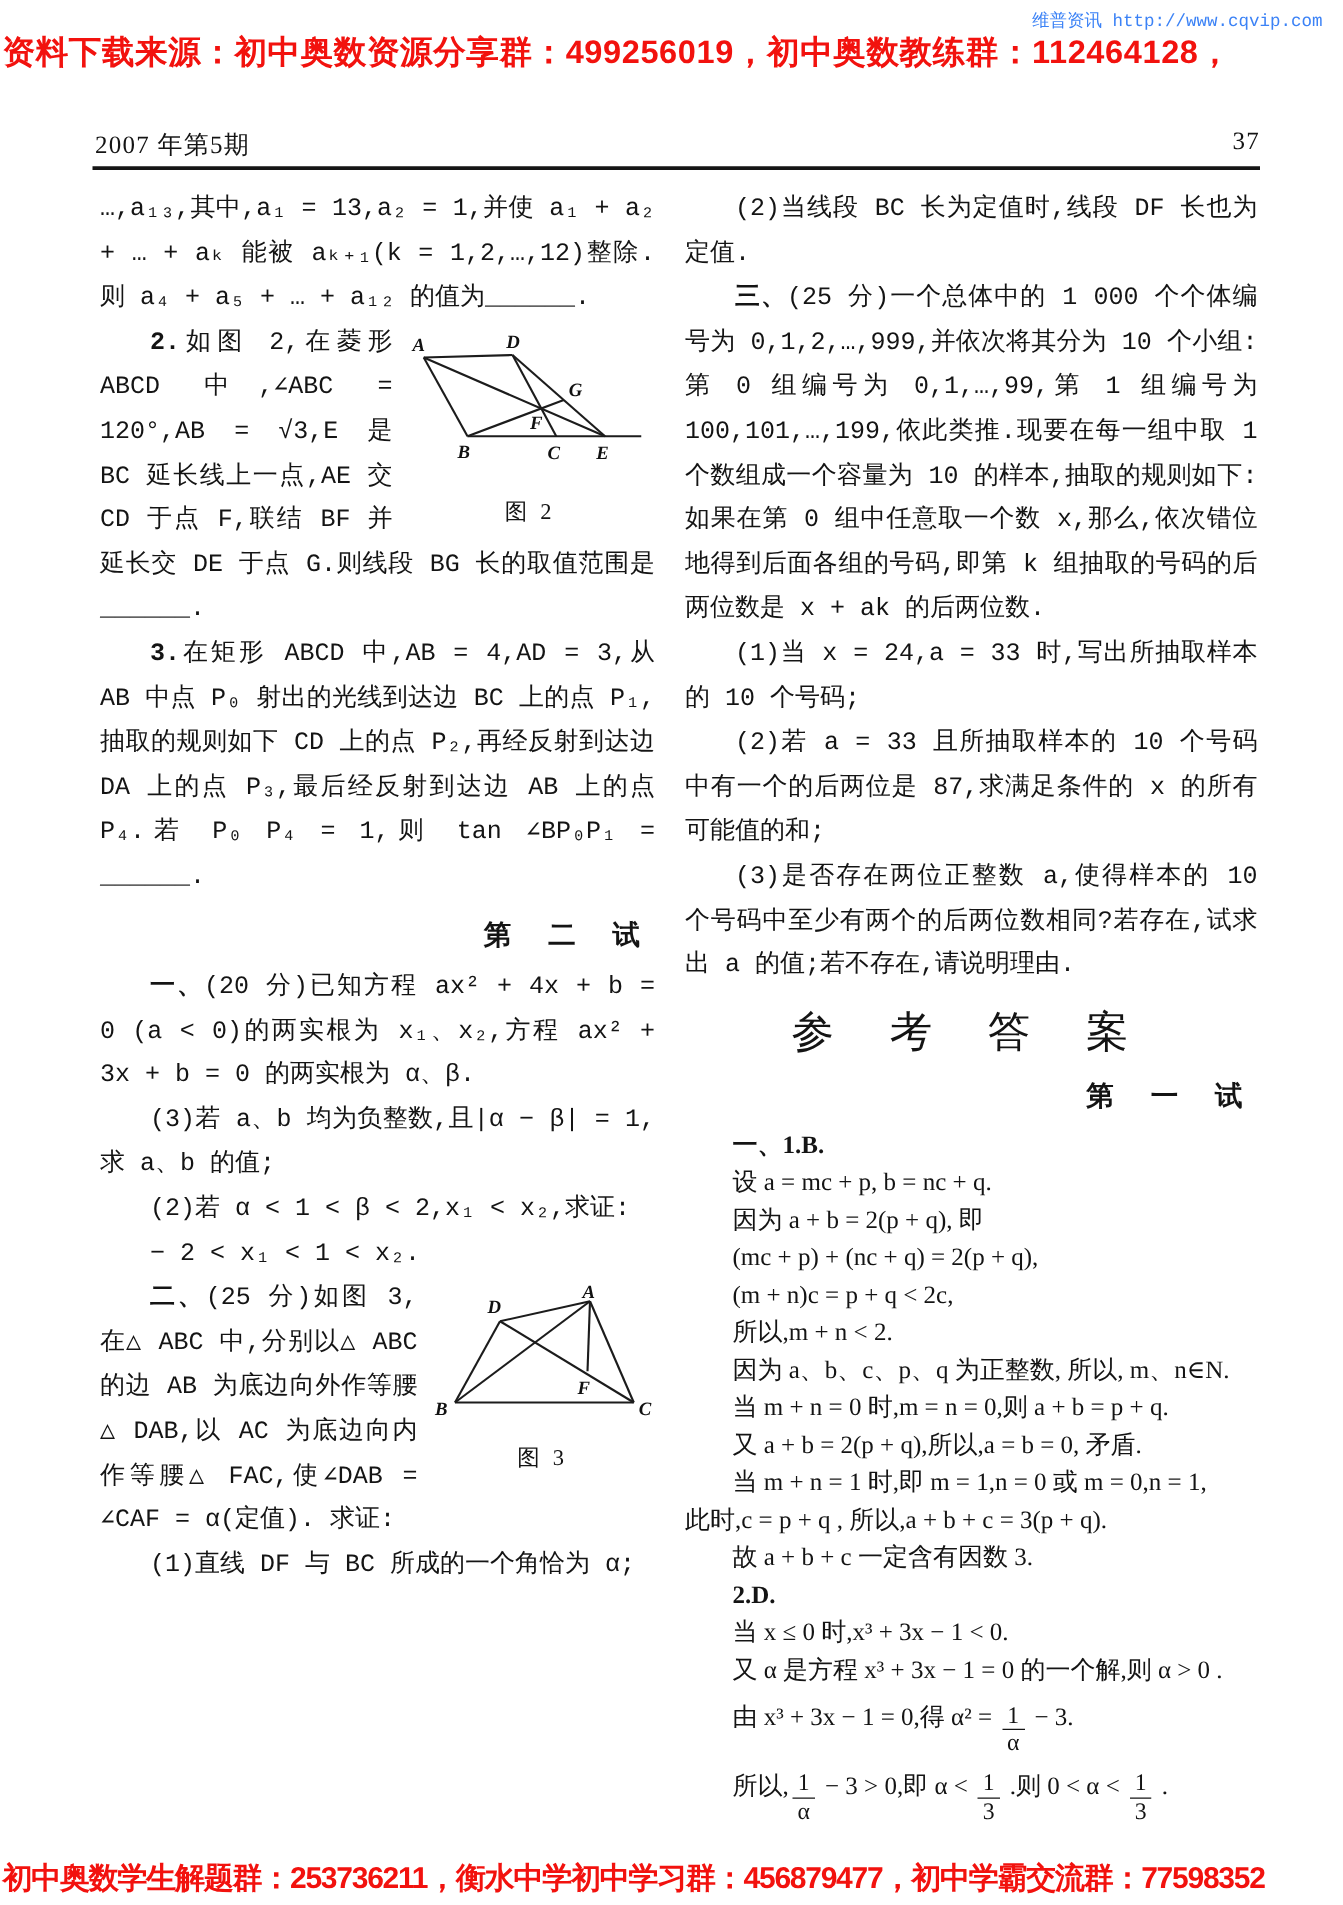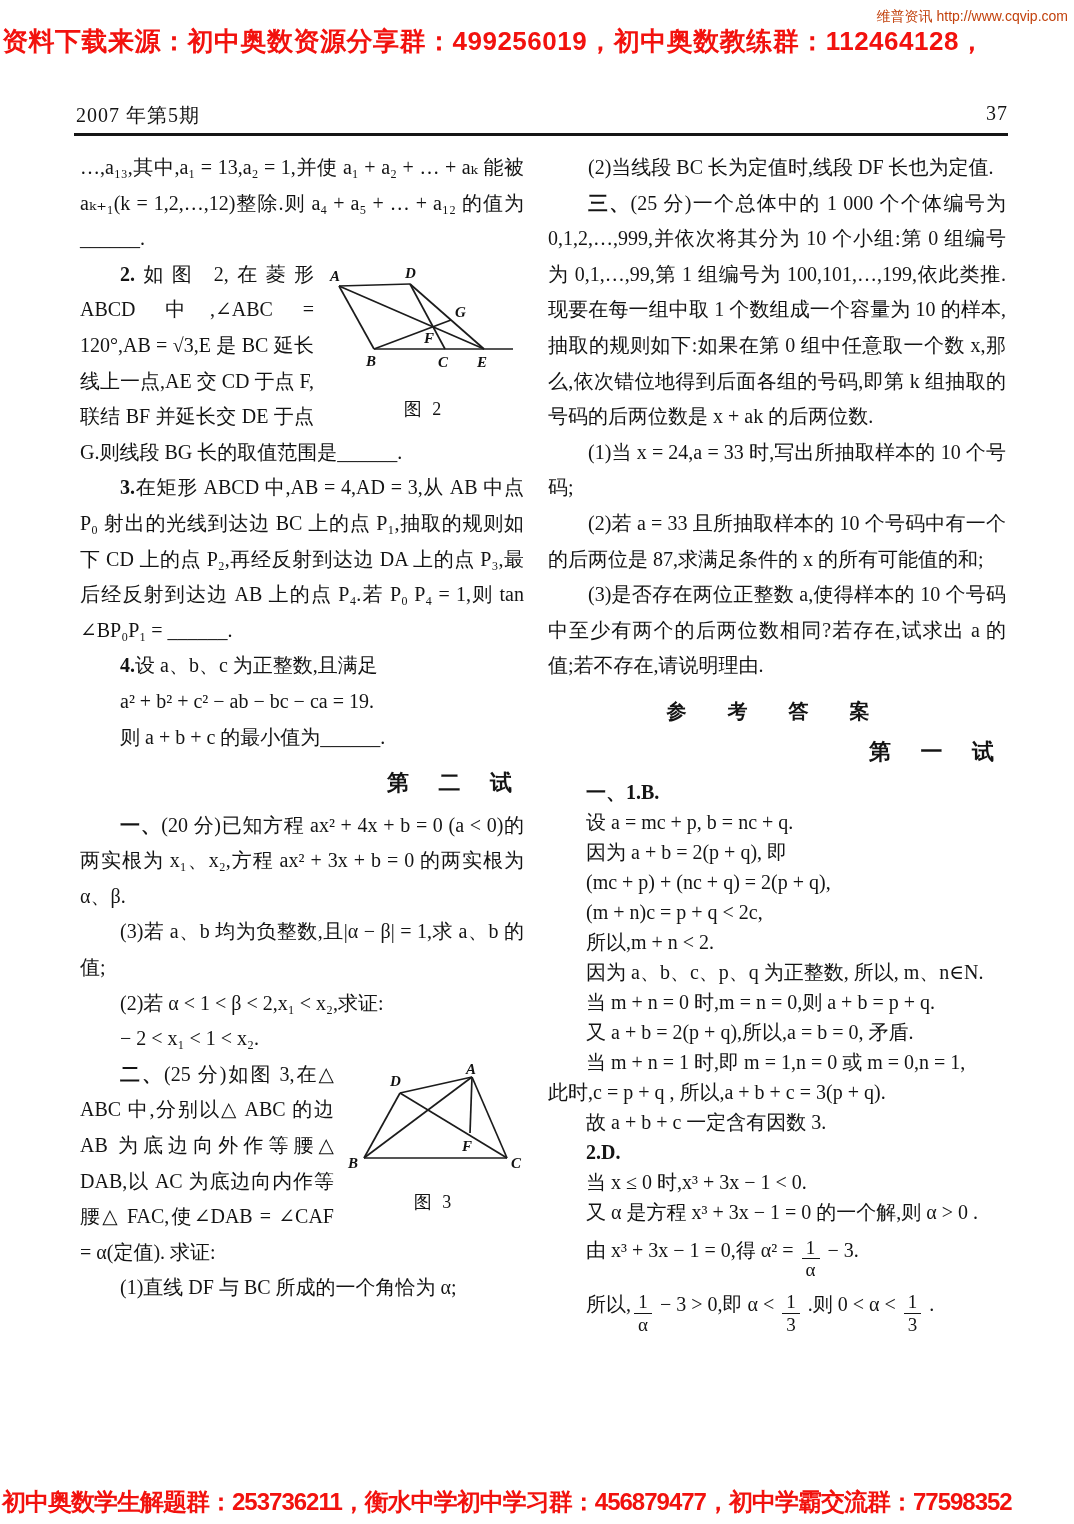--- a/index.html
+++ b/index.html
@@ -11,52 +11,52 @@
   }
   .banner {
     position:absolute; left:2px; white-space:nowrap;
     color:#f2120e; font-weight:bold;
     font-family:"Liberation Sans","DejaVu Sans",sans-serif;
     text-align:center;
   }
   .banner-top { top:24px; font-size:26px; letter-spacing:0.5px; }
   .banner-bottom { top:1486px; font-size:24px; letter-spacing:-1px; }
   .watermark {
-    position:absolute; top:8px; right:6px;
-    font-size:14px; color:#c2410c;
-    font-family:Liberation Sans, sans-serif;
+    position:absolute; top:8px; right:16px;
+    font-size:14px; color:#3b82f6;
+    font-family:Liberation Mono, monospace;
   }
   .pagehead {
     position:absolute; top:102px; left:76px; width:932px;
     font-size:20px; letter-spacing:1px;
   }
   .pagehead .pageno { float:right; }
   .header-rule {
     position:absolute; top:133px; left:74px; width:934px;
     border-bottom:3px solid #151515;
   }
   .col {
     position:absolute; top:150px; font-size:20px; line-height:1.78;
     text-align:justify;
   }
   .col-left  { left:80px;  width:444px; }
   .col-right { left:548px; width:458px; }
-  .para { margin:0; }
+  .para { margin:0;font-family:Liberation Mono, monospace; }
   .ind { text-indent:2em; }
   .b { font-weight:bold; }
   .figbox { float:right; text-align:center; margin:6px 0 4px 10px; }
   .figbox svg { display:block; margin:0 auto; }
   .figcap { font-size:18px; letter-spacing:3px; margin-top:4px; line-height:1.2; }
   .figlbl { font:italic bold 15px "Liberation Serif","DejaVu Serif",serif; fill:#111; }
   .h-test {
     text-align:right; font-size:22px; font-weight:bold;
     letter-spacing:12px; margin:14px 0 10px; line-height:1.3;
   }
   .h-ans {
-    text-align:center; font-size:20px; font-weight:bold;
+    text-align:center; font-size:34px; font-weight:normal;
     letter-spacing:18px; margin:14px 0 2px; line-height:1.3;
   }
   .answers { padding-left:38px; font-size:20px; line-height:1.5; text-align:left; }
   .aline { margin:0; }
   .aline.flush { margin-left:-38px; }
   .aline.tall { margin:8px 0; }
   .frac {
     display:inline-block; text-align:center; vertical-align:-1.05em;
     line-height:1.12; margin:0 3px; font-size:0.95em;
   }
@@ -100,25 +100,20 @@
         <text class="figlbl" x="114" y="104">C</text>
         <text class="figlbl" x="153" y="104">E</text>
       </svg>
       <div class="figcap">图 2</div>
     </div>
     <p class="para ind"><span class="b">2.</span><span>如图 2,在菱形 ABCD 中,∠ABC = 120°,AB = √3,E 是 BC 延长线上一点,AE 交 CD 于点 F,联结 BF 并延长交 DE 于点 G.则线段 BG 长的取值范围是______.</span></p>
   </div>
 
   <p class="para ind"><span class="b">3.</span><span>在矩形 ABCD 中,AB = 4,AD = 3,从 AB 中点 P₀ 射出的光线到达边 BC 上的点 P₁,抽取的规则如下 CD 上的点 P₂,再经反射到达边 DA 上的点 P₃,最后经反射到达边 AB 上的点 P₄.若 P₀ P₄ = 1,则 tan ∠BP₀P₁ = ______.</span></p>
 
-  <div>
-    <p class="para ind"><span class="b">4.</span><span>设 a、b、c 为正整数,且满足</span></p>
-    <p class="para ind">a² + b² + c² − ab − bc − ca = 19.</p>
-    <p class="para ind">则 a + b + c 的最小值为______.</p>
-  </div>
 
   <h3 class="h-test">第 二 试</h3>
 
   <div>
     <p class="para ind"><span class="b">一、</span><span>(20 分)已知方程 ax² + 4x + b = 0 (a &lt; 0)的两实根为 x₁、x₂,方程 ax² + 3x + b = 0 的两实根为 α、β.</span></p>
     <p class="para ind">(3)若 a、b 均为负整数,且|α − β| = 1,求 a、b 的值;</p>
     <p class="para ind">(2)若 α &lt; 1 &lt; β &lt; 2,x₁ &lt; x₂,求证:</p>
     <p class="para ind">− 2 &lt; x₁ &lt; 1 &lt; x₂.</p>
   </div>
 

